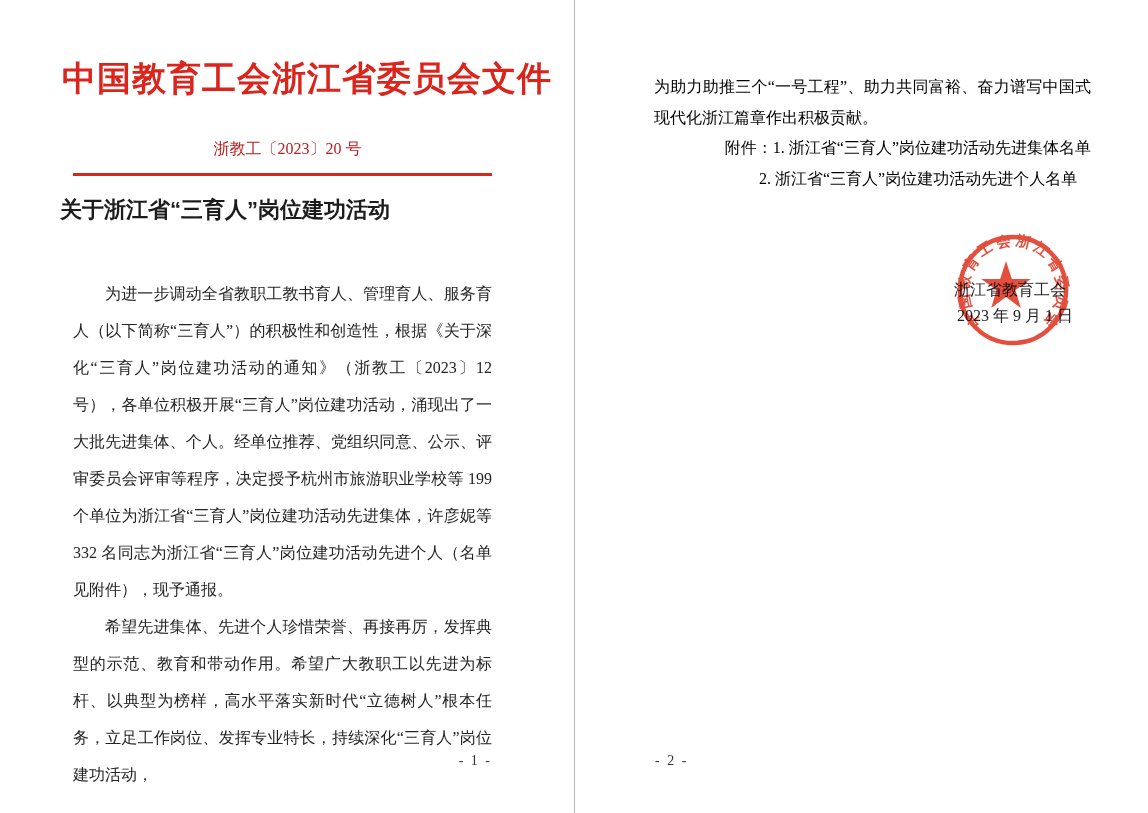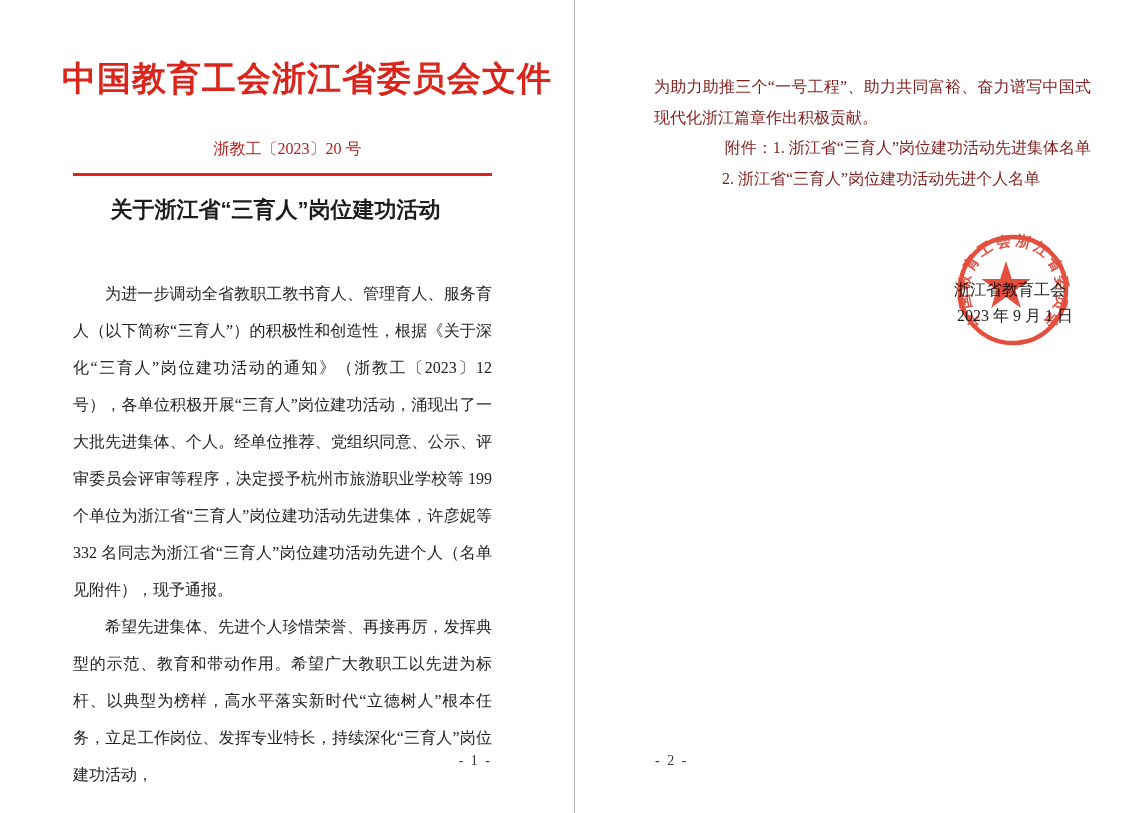--- a/index.html
+++ b/index.html
@@ -36,22 +36,22 @@
     text-align: center;
     font-size: 16px;
     color: #b91c1c;
   }
   .red-rule {
     left: 73px; top: 173px;
     width: 419px; height: 3px;
     background: #d9251c;
   }
   .doc-title {
-    left: 48px; top: 194px; width: 455px;
-    text-align: center;
+    left: 60px; top: 194px; width: 455px;
+    text-align: left;
     font-family: "Liberation Sans", "DejaVu Sans", sans-serif;
     font-size: 22px;
     font-weight: bold;
     line-height: 32px;
     color: #1c1c1c;
   }
   .body-left {
     left: 73px; top: 275px; width: 419px;
     font-size: 16px;
     line-height: 37px;
@@ -59,24 +59,24 @@
     color: #242424;
   }
   .body-left p.indent { text-indent: 2em; }
 
   
   .body-right {
     left: 654px; top: 72px; width: 437px;
     font-size: 16px;
     line-height: 30.5px;
     text-align: justify;
-    color: #7f1d1d;
+    color: #000000;
   }
   .attach-line1 { margin-left: 33px; text-align: right; }
-  .attach-line2 { margin-left: 68px; text-align: left; }
+  .attach-line2 { margin-left: 105px; text-align: left; }
 
   .sig-org {
     left: 945px; top: 280px; width: 130px;
     text-align: center;
     font-size: 16px;
     color: #242424;
     white-space: nowrap;
   }
   .sig-date {
     left: 945px; top: 306px; width: 140px;

